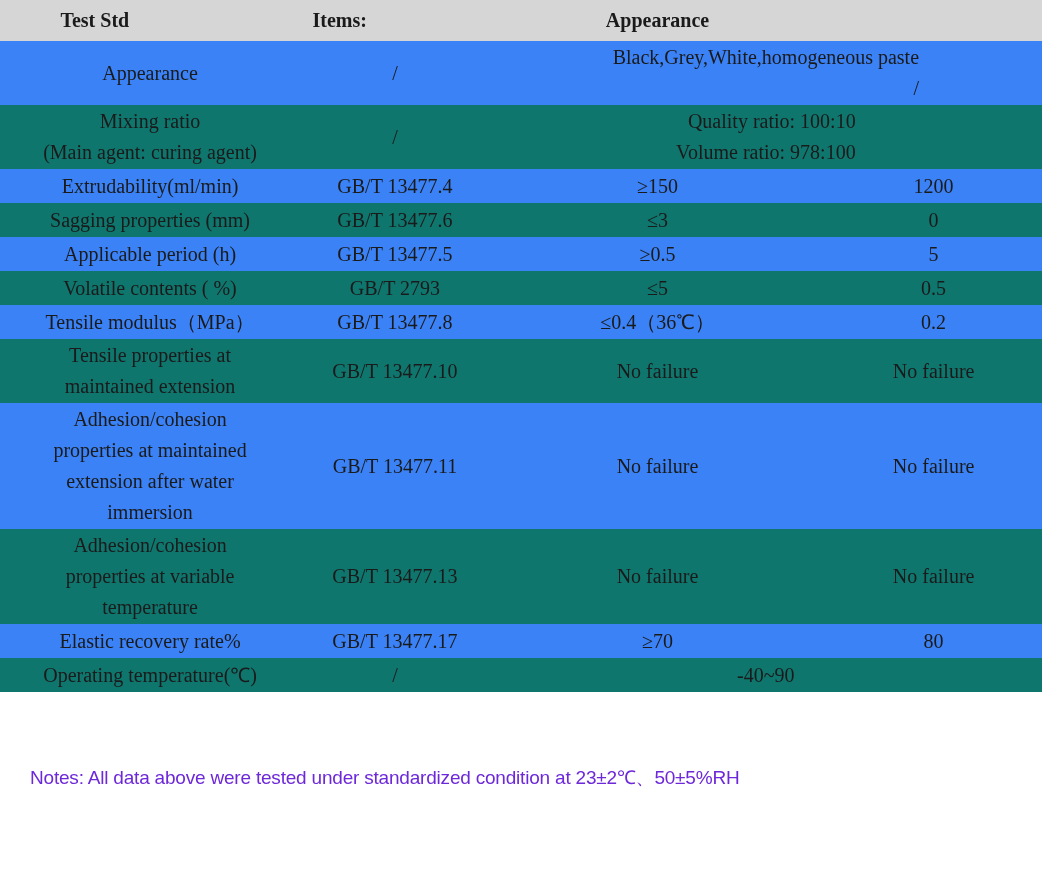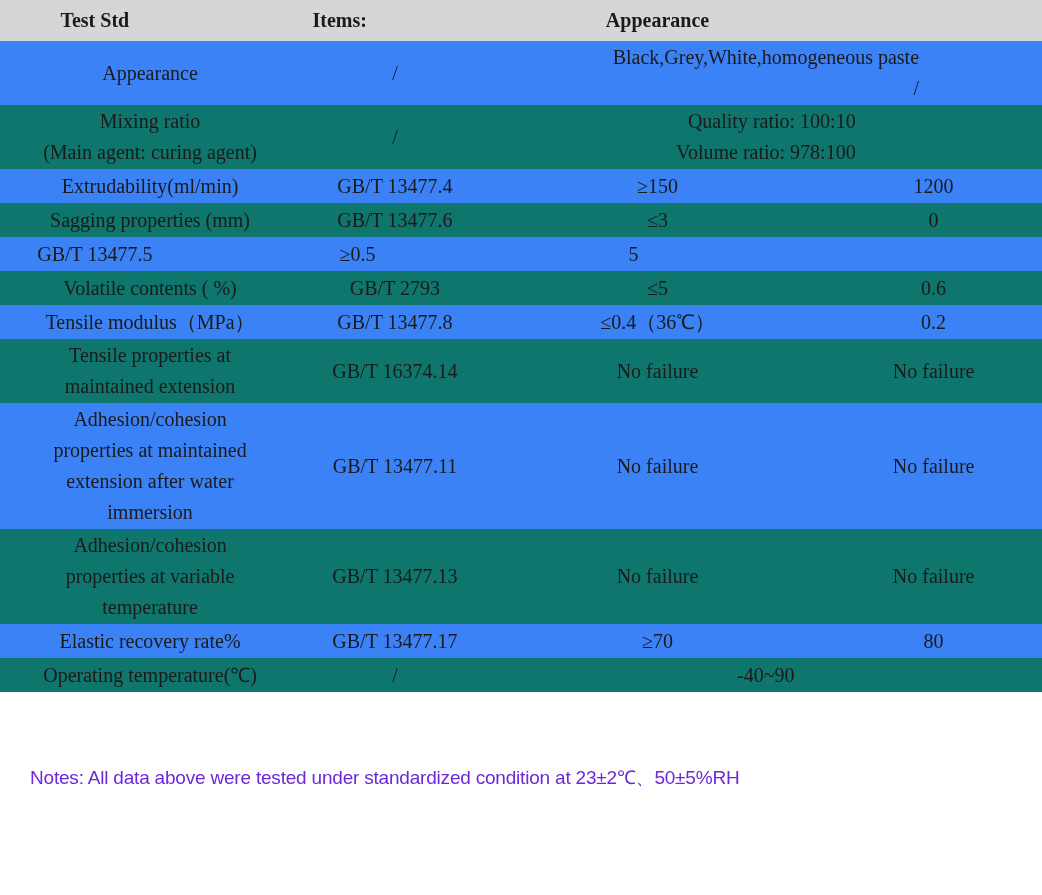--- a/index.html
+++ b/index.html
@@ -82,43 +82,44 @@
   </div>
 
   <div class="row alt">
     <div class="cell c1">Sagging properties (mm)</div>
     <div class="cell c2">GB/T 13477.6</div>
     <div class="cell c3">≤3</div>
     <div class="cell c4">0</div>
   </div>
 
   <div class="row">
+    <div class="cell c1">Applicable period (h)</div>
     <div class="cell c2">GB/T 13477.5</div>
     <div class="cell c3">≥0.5</div>
     <div class="cell c4">5</div>
   </div>
 
   <div class="row alt">
     <div class="cell c1">Volatile contents ( %)</div>
     <div class="cell c2">GB/T 2793</div>
     <div class="cell c3">≤5</div>
-    <div class="cell c4">0.6</div>
+    <div class="cell c4">0.5</div>
   </div>
 
   <div class="row">
     <div class="cell c1">Tensile modulus（MPa）</div>
     <div class="cell c2">GB/T 13477.8</div>
     <div class="cell c3">≤0.4（36℃）</div>
     <div class="cell c4">0.2</div>
   </div>
 
   <div class="row alt">
     <div class="cell c1">Tensile properties at
 maintained extension</div>
-    <div class="cell c2">GB/T 16374.14</div>
+    <div class="cell c2">GB/T 13477.10</div>
     <div class="cell c3">No failure</div>
     <div class="cell c4">No failure</div>
   </div>
 
   <div class="row">
     <div class="cell c1">Adhesion/cohesion
 properties at maintained
 extension after water
 immersion</div>
     <div class="cell c2">GB/T 13477.11</div>

